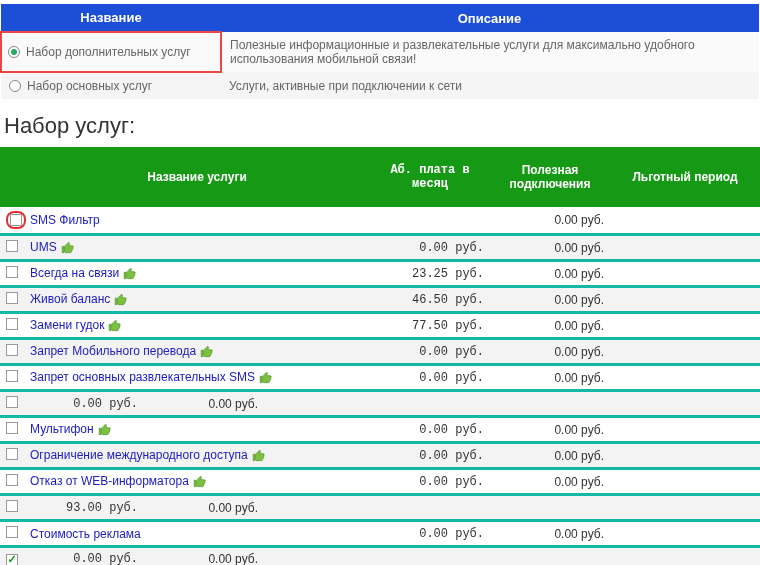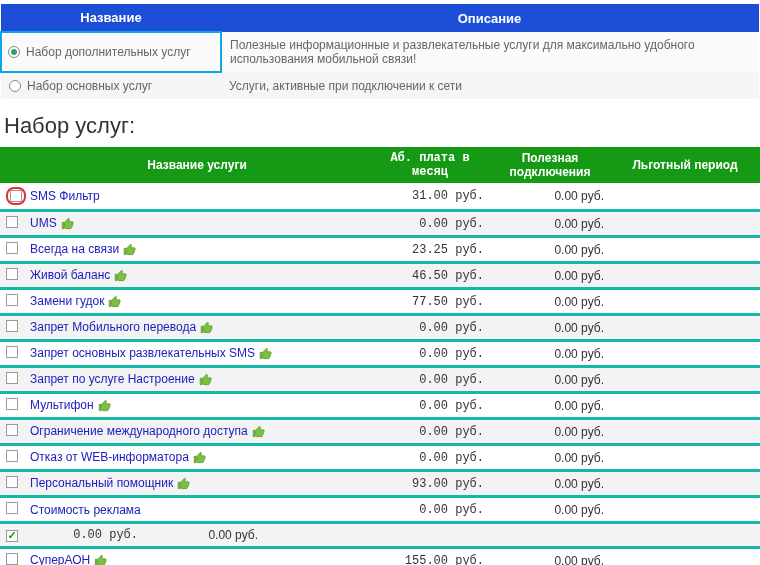--- a/index.html
+++ b/index.html
@@ -6,31 +6,31 @@
   body { font-family: Arial, sans-serif; font-size: 12px; background: #fff; width: 760px; }
   
   .top-table { width: 100%; border-collapse: collapse; margin-top: 4px; }
   .top-table .header-row { background: #1d4ed8; color: #fff; font-weight: bold; font-size: 13px; }
   .top-table .header-row td { padding: 6px 8px; text-align: center; }
   .top-table .body-row td { padding: 6px 8px; color: #666; font-size: 12px; }
   .top-table .body-row:nth-child(even) { background: #f5f5f5; }
   .top-table .body-row:nth-child(odd) { background: #fafafa; }
   .name-cell { width: 220px; }
   
-  .red-highlight { border: 2px solid #0ea5e9; border-radius: 14px; padding: 2px 6px !important; }
+  .red-highlight { border: 2px solid #ef4444; border-radius: 14px; padding: 2px 6px !important; }
   
   .radio-cell { display: flex; align-items: center; gap: 6px; }
   .radio { width: 12px; height: 12px; border: 1px solid #888; border-radius: 50%; display: inline-flex; align-items: center; justify-content: center; background: #fff; }
   .radio.checked::after { content: ""; width: 6px; height: 6px; background: #2a6; border-radius: 50%; }
   
   .section-title { font-size: 22px; color: #333; margin: 14px 0 8px 4px; }
   
   .services-wrap { width: 100%; }
   .services-header { display: flex; background: #169a16; color: #fff; font-weight: bold; font-size: 12px; }
-  .services-header > div { padding: 4px 6px; text-align: center; display: flex; align-items: center; justify-content: center; }
+  .services-header > div { padding: 16px 6px; text-align: center; display: flex; align-items: center; justify-content: center; }
   .col-check { width: 24px; flex: 0 0 24px; }
   .col-name { flex: 1 1 auto; text-align: left !important; justify-content: flex-start !important; padding-left: 4px; }
   .services-header .col-name { justify-content: center !important; }
   .col-fee { width: 120px; flex: 0 0 120px; font-family: Liberation Mono, monospace; }
   .col-cost { width: 120px; flex: 0 0 120px; }
   .col-grace { width: 150px; flex: 0 0 150px; }
   
   .services-body .row { display: flex; align-items: center; border-bottom: 3px solid #14b8a6; }
   .services-body .row:nth-child(even) { background: #f3f3f3; }
   .services-body .row:nth-child(odd) { background: #fff; }
@@ -90,21 +90,20 @@
     <div class="col-fee">Аб. плата в месяц</div>
     <div class="col-cost">Полезная подключения</div>
     <div class="col-grace">Льготный период</div>
   </div>
   <div class="services-body" id="services-body">
       <div class="row">
         <div class="col-check"><span class="check-red-highlight">
             <span class="checkbox"></span>
           </span></div>
         <div class="col-name"><a class="service-link" href="#">SMS Фильтр</a></div>
-        <div class="col-fee">31.00 руб.</div>
         <div class="col-cost">0.00 руб.</div>
         <div class="col-grace"></div>
       </div>
       <div class="row">
         <div class="col-check"><span class="checkbox"></span></div>
         <div class="col-name"><a class="service-link" href="#">UMS</a><span class="thumb"><svg viewBox="0 0 24 24">
               <path fill="#7ac142" stroke="#4a8a1f" stroke-width="1" d="M2 20h3V9H2v11zm19-10c0-1.1-.9-2-2-2h-5.3l.8-3.8v-.3c0-.4-.2-.8-.4-1.1L13 2 6.6 8.4C6.2 8.8 6 9.3 6 9.8V18c0 1.1.9 2 2 2h8c.8 0 1.5-.5 1.8-1.2l2.6-6.1c.1-.2.1-.5.1-.7v-2z"></path>
             </svg></span></div>
         <div class="col-fee">0.00 руб.</div>
         <div class="col-cost">0.00 руб.</div>
@@ -150,23 +149,20 @@
         <div class="col-check"><span class="checkbox"></span></div>
         <div class="col-name"><a class="service-link" href="#">Запрет основных развлекательных SMS</a><span class="thumb"><svg viewBox="0 0 24 24">
               <path fill="#7ac142" stroke="#4a8a1f" stroke-width="1" d="M2 20h3V9H2v11zm19-10c0-1.1-.9-2-2-2h-5.3l.8-3.8v-.3c0-.4-.2-.8-.4-1.1L13 2 6.6 8.4C6.2 8.8 6 9.3 6 9.8V18c0 1.1.9 2 2 2h8c.8 0 1.5-.5 1.8-1.2l2.6-6.1c.1-.2.1-.5.1-.7v-2z"></path>
             </svg></span></div>
         <div class="col-fee">0.00 руб.</div>
         <div class="col-cost">0.00 руб.</div>
         <div class="col-grace"></div>
       </div>
       <div class="row">
         <div class="col-check"><span class="checkbox"></span></div>
-        <div class="col-name"><a class="service-link" href="#">Запрет по услуге Настроение</a><span class="thumb"><svg viewBox="0 0 24 24">
-              <path fill="#7ac142" stroke="#4a8a1f" stroke-width="1" d="M2 20h3V9H2v11zm19-10c0-1.1-.9-2-2-2h-5.3l.8-3.8v-.3c0-.4-.2-.8-.4-1.1L13 2 6.6 8.4C6.2 8.8 6 9.3 6 9.8V18c0 1.1.9 2 2 2h8c.8 0 1.5-.5 1.8-1.2l2.6-6.1c.1-.2.1-.5.1-.7v-2z"></path>
-            </svg></span></div>
         <div class="col-fee">0.00 руб.</div>
         <div class="col-cost">0.00 руб.</div>
         <div class="col-grace"></div>
       </div>
       <div class="row">
         <div class="col-check"><span class="checkbox"></span></div>
         <div class="col-name"><a class="service-link" href="#">Мультифон</a><span class="thumb"><svg viewBox="0 0 24 24">
               <path fill="#7ac142" stroke="#4a8a1f" stroke-width="1" d="M2 20h3V9H2v11zm19-10c0-1.1-.9-2-2-2h-5.3l.8-3.8v-.3c0-.4-.2-.8-.4-1.1L13 2 6.6 8.4C6.2 8.8 6 9.3 6 9.8V18c0 1.1.9 2 2 2h8c.8 0 1.5-.5 1.8-1.2l2.6-6.1c.1-.2.1-.5.1-.7v-2z"></path>
             </svg></span></div>
         <div class="col-fee">0.00 руб.</div>
@@ -186,23 +182,20 @@
         <div class="col-check"><span class="checkbox"></span></div>
         <div class="col-name"><a class="service-link" href="#">Отказ от WEB-информатора</a><span class="thumb"><svg viewBox="0 0 24 24">
               <path fill="#7ac142" stroke="#4a8a1f" stroke-width="1" d="M2 20h3V9H2v11zm19-10c0-1.1-.9-2-2-2h-5.3l.8-3.8v-.3c0-.4-.2-.8-.4-1.1L13 2 6.6 8.4C6.2 8.8 6 9.3 6 9.8V18c0 1.1.9 2 2 2h8c.8 0 1.5-.5 1.8-1.2l2.6-6.1c.1-.2.1-.5.1-.7v-2z"></path>
             </svg></span></div>
         <div class="col-fee">0.00 руб.</div>
         <div class="col-cost">0.00 руб.</div>
         <div class="col-grace"></div>
       </div>
       <div class="row">
         <div class="col-check"><span class="checkbox"></span></div>
-        <div class="col-name"><a class="service-link" href="#">Персональный помощник</a><span class="thumb"><svg viewBox="0 0 24 24">
-              <path fill="#7ac142" stroke="#4a8a1f" stroke-width="1" d="M2 20h3V9H2v11zm19-10c0-1.1-.9-2-2-2h-5.3l.8-3.8v-.3c0-.4-.2-.8-.4-1.1L13 2 6.6 8.4C6.2 8.8 6 9.3 6 9.8V18c0 1.1.9 2 2 2h8c.8 0 1.5-.5 1.8-1.2l2.6-6.1c.1-.2.1-.5.1-.7v-2z"></path>
-            </svg></span></div>
         <div class="col-fee">93.00 руб.</div>
         <div class="col-cost">0.00 руб.</div>
         <div class="col-grace"></div>
       </div>
       <div class="row">
         <div class="col-check"><span class="checkbox"></span></div>
         <div class="col-name"><a class="service-link" href="#">Стоимость реклама</a></div>
         <div class="col-fee">0.00 руб.</div>
         <div class="col-cost">0.00 руб.</div>
         <div class="col-grace"></div>

